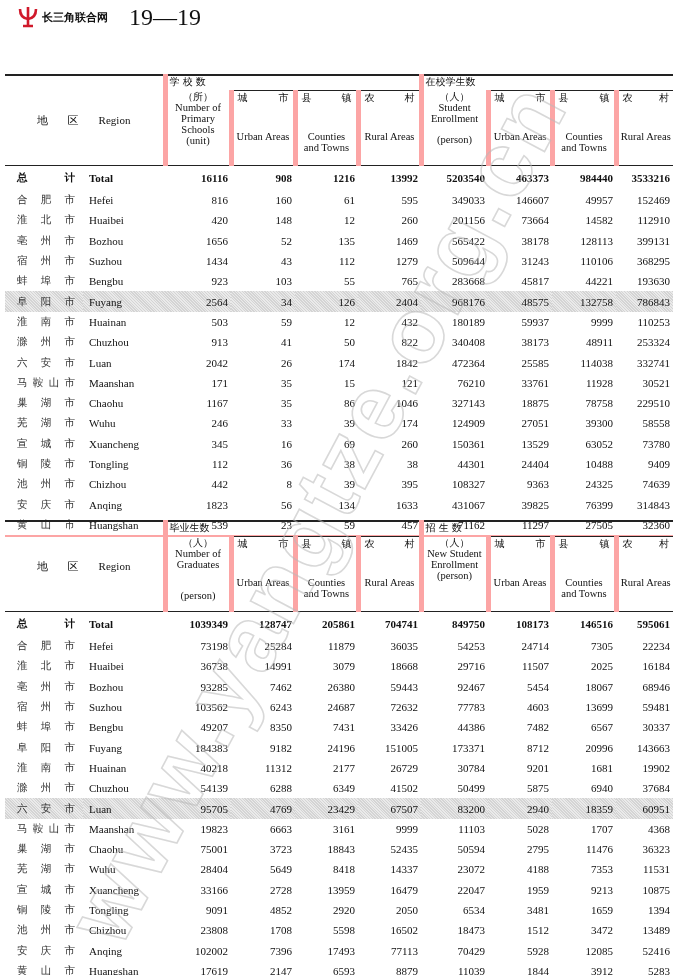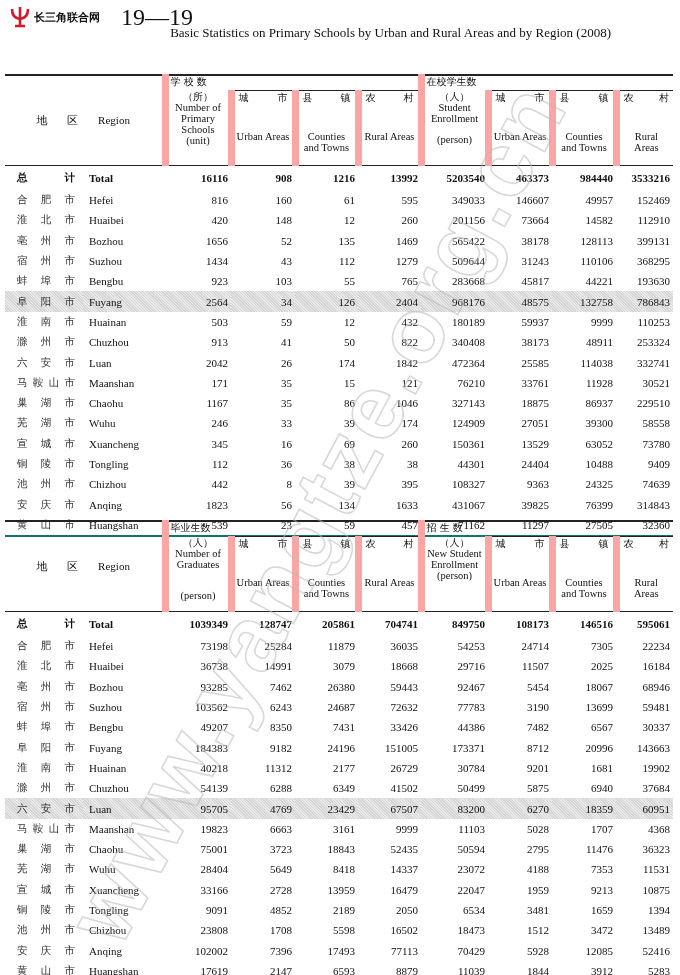--- a/index.html
+++ b/index.html
@@ -1,60 +1,59 @@
 <!DOCTYPE html>
 <html><head>
 <meta charset="utf-8">
 <style>
   html, body { margin: 0; padding: 0; background: #ffffff; }
   body { width: 680px; height: 975px; position: relative; overflow: hidden; font-family: "Liberation Serif", "DejaVu Serif", serif; color: #111; }
-  .header { position: absolute; left: 0; top: 0; width: 629px; height: 45px; }
+  .header { position: absolute; left: 8px; top: 0; width: 629px; height: 45px; }
   .logo { position: absolute; left: 10px; top: 6px; display: flex; align-items: center; }
   .logo-mark { width: 20px; height: 22px; }
   .logo-text { font-family: "DejaVu Sans", sans-serif; font-size: 11px; font-weight: bold; margin-left: 4px; color: #111; }
   .title-num { position: absolute; left: 121px; top: 4px; font-size: 24px; font-weight: normal; }
   .title-cn { position: absolute; left: 190px; top: 4px; font-size: 18px; font-weight: bold; font-family: "DejaVu Sans", sans-serif; }
   .title-en { position: absolute; right: 18px; top: 25px; font-size: 13px; }
 
   table.stat { position: absolute; left: 5px; width: 668px; border-collapse: collapse; table-layout: fixed; font-size: 10.5px; }
   table.stat th { font-weight: normal; vertical-align: top; padding: 0 2px; line-height: 11px; }
   .t1 { top: 74px; }
   .t2 { top: 520px; }
   .topline { border-top: 2px solid #222; }
   .hdr-bottom { border-bottom: 1.5px solid #222; }
-  .vl { border-left: 7px solid #fca5a5; }
+  .vl { border-left: 5px solid #fca5a5; }
   .sub-top { border-top: 1px solid #222; }
   th.cn-grp { text-align: left; font-family: "DejaVu Sans", sans-serif; font-size: 10px; height: 14px; }
   .cn-pair { display: flex; justify-content: space-between; font-family: "DejaVu Sans", sans-serif; font-size: 10px; padding: 1px 2px 0 2px; }
   .en-sub { text-align: center; margin-top: 28px; }
   .main-col { text-align: center; }
   .region-hdr { text-align: center; vertical-align: middle !important; font-size: 11px; }
   .region-hdr .cn { font-family: "DejaVu Sans", sans-serif; letter-spacing: 8px; margin-right: 12px; }
   tbody td { height: 20.3px; padding: 0 3px; text-align: right; font-size: 11px; white-space: nowrap; }
   tbody td.rcn { text-align: justify; text-align-last: justify; font-family: "DejaVu Sans", sans-serif; font-size: 10.5px; padding-left: 12px; padding-right: 8px; color: #333; }
   tbody td.ren { text-align: left; padding-left: 6px; }
   tbody tr.total td { font-weight: bold; height: 24px; }
   tbody tr.total td.rcn { text-align-last: justify; color: #111; margin-top: 29px; }
   tbody tr.hl td { background: repeating-linear-gradient(45deg, #d4d4d4 0 1px, #eaeaea 1px 2px); }
-  .bottomline td { border-bottom: 2px solid #0f766e; }
+  .bottomline td { border-bottom: 2px solid #fca5a5; }
   .watermark { position: absolute; left: 0; top: 0; width: 680px; height: 975px; pointer-events: none; }
 </style>
 </head>
 <body>
 
 <div class="header">
   <div class="logo">
     <svg class="logo-mark" viewBox="0 0 20 22">
       <path d="M2 3 Q2 12 10 13 Q18 12 18 3" fill="none" stroke="#d0192b" stroke-width="2.6"></path>
       <path d="M10 1 L10 20 M5 20 L15 20" fill="none" stroke="#d0192b" stroke-width="2.6"></path>
     </svg>
     <span class="logo-text">长三角联合网</span>
   </div>
   <div class="title-num">19—19</div>
-  <div class="title-en">Basic Statistics on Primary Schools by Urban and Rural Areas and by Region (2008)</div>
 </div>
 
 <table class="stat t1">
   <colgroup>
     <col style="width: 78px;">
       <col style="width: 82px;">
       <col style="width:66px">
       <col style="width:64px">
       <col style="width:63px">
       <col style="width:63px">
@@ -261,21 +260,21 @@
       </tr>
       <tr>
         <td class="rcn">巢湖市</td>
         <td class="ren">Chaohu</td>
         <td>1167</td>
         <td>35</td>
         <td>86</td>
         <td>1046</td>
         <td>327143</td>
         <td>18875</td>
-        <td>86937</td>
+        <td>78758</td>
         <td>229510</td>
       </tr>
       <tr>
         <td class="rcn">芜湖市</td>
         <td class="ren">Wuhu</td>
         <td>246</td>
         <td>33</td>
         <td>39</td>
         <td>174</td>
         <td>124909</td>
@@ -472,21 +471,21 @@
         <td>68946</td>
       </tr>
       <tr>
         <td class="rcn">宿州市</td>
         <td class="ren">Suzhou</td>
         <td>103562</td>
         <td>6243</td>
         <td>24687</td>
         <td>72632</td>
         <td>77783</td>
-        <td>3190</td>
+        <td>4603</td>
         <td>13699</td>
         <td>59481</td>
       </tr>
       <tr>
         <td class="rcn">蚌埠市</td>
         <td class="ren">Bengbu</td>
         <td>49207</td>
         <td>8350</td>
         <td>7431</td>
         <td>33426</td>
@@ -532,21 +531,21 @@
         <td>37684</td>
       </tr>
       <tr class="hl">
         <td class="rcn">六安市</td>
         <td class="ren">Luan</td>
         <td>95705</td>
         <td>4769</td>
         <td>23429</td>
         <td>67507</td>
         <td>83200</td>
-        <td>6270</td>
+        <td>2940</td>
         <td>18359</td>
         <td>60951</td>
       </tr>
       <tr>
         <td class="rcn">马鞍山市</td>
         <td class="ren">Maanshan</td>
         <td>19823</td>
         <td>6663</td>
         <td>3161</td>
         <td>9999</td>
@@ -589,21 +588,21 @@
         <td>22047</td>
         <td>1959</td>
         <td>9213</td>
         <td>10875</td>
       </tr>
       <tr>
         <td class="rcn">铜陵市</td>
         <td class="ren">Tongling</td>
         <td>9091</td>
         <td>4852</td>
-        <td>2189</td>
+        <td>2920</td>
         <td>2050</td>
         <td>6534</td>
         <td>3481</td>
         <td>1659</td>
         <td>1394</td>
       </tr>
       <tr>
         <td class="rcn">池州市</td>
         <td class="ren">Chizhou</td>
         <td>23808</td>

